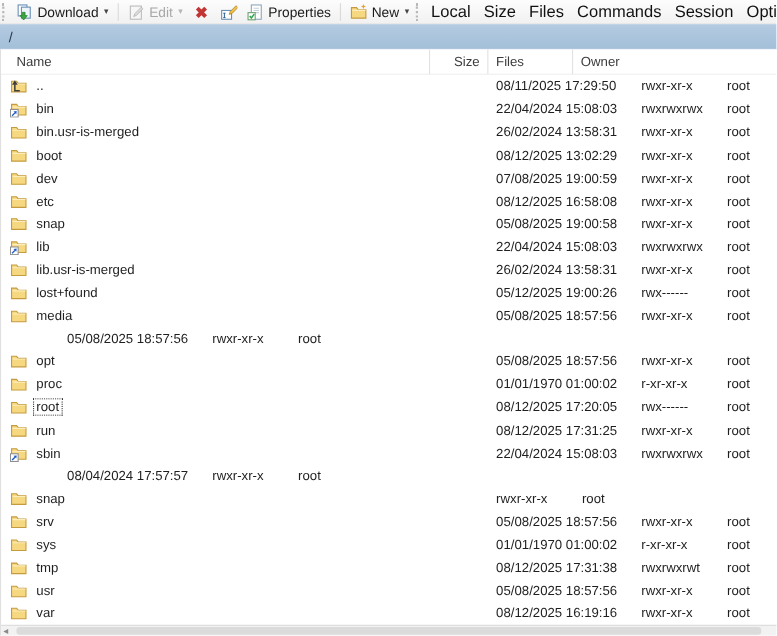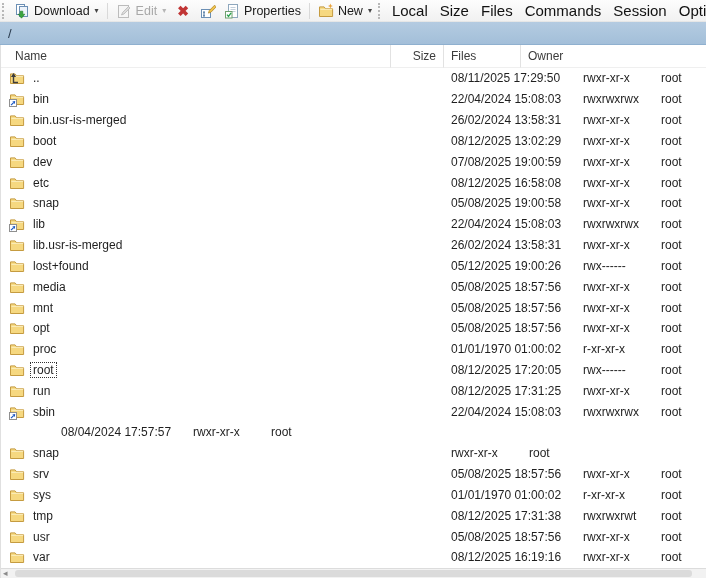--- a/index.html
+++ b/index.html
@@ -374,30 +374,20 @@
           </span>
           <span class="fname">media</span>
         </span>
         <span class="cell c-size"></span>
         <span class="cell c-changed">05/08/2025 18:57:56</span>
         <span class="cell c-rights">rwxr-xr-x</span>
         <span class="cell c-owner">root</span>
       </div>
 
       <div class="row">
-        <span class="cell c-name">
-          <span class="icon folder">
-            <svg width="16" height="16" viewBox="0 0 16 16">
-              <path d="M1.5 13.5 V3.9 h4.6 l1.5 1.9 h7 v7.7 z" fill="#f6d880" stroke="#c59b40"></path>
-              <path d="M2.4 6.4 h11.8" stroke="#fbeebc" stroke-width="1"></path>
-            </svg>
-
-          </span>
-          <span class="fname">mnt</span>
-        </span>
         <span class="cell c-size"></span>
         <span class="cell c-changed">05/08/2025 18:57:56</span>
         <span class="cell c-rights">rwxr-xr-x</span>
         <span class="cell c-owner">root</span>
       </div>
 
       <div class="row">
         <span class="cell c-name">
           <span class="icon folder">
             <svg width="16" height="16" viewBox="0 0 16 16">

